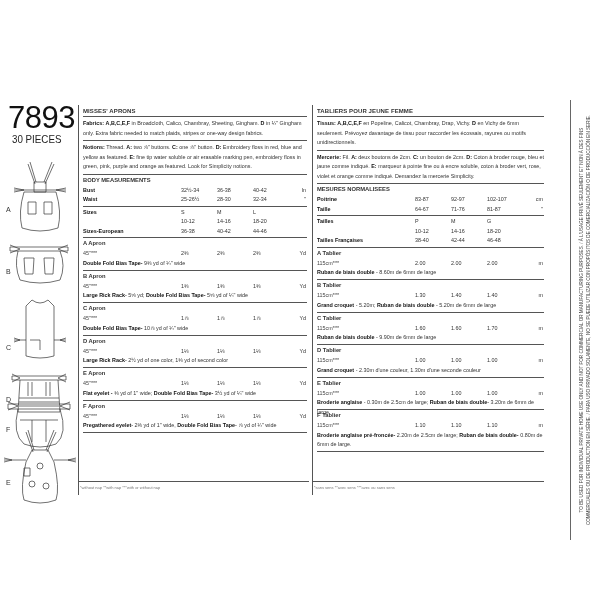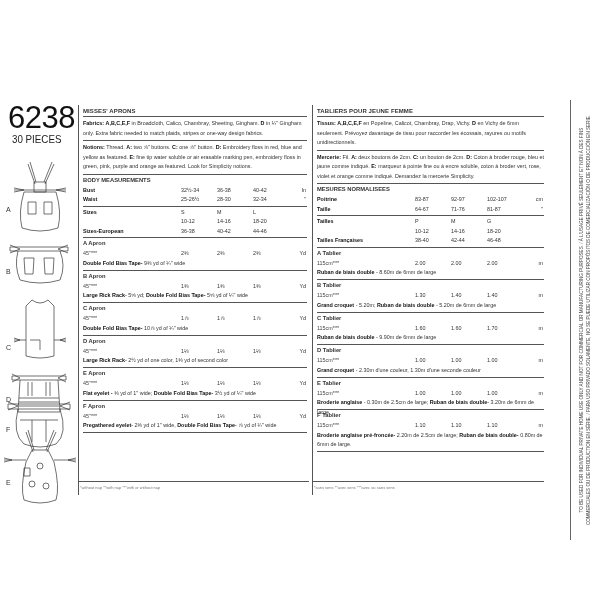--- a/index.html
+++ b/index.html
@@ -37,21 +37,21 @@
   .br-en { left: 78px; width: 231px; }
   .br-fr { left: 312px; width: 232px; }
 
   .vertical { position: absolute; left: 556px; top: 100px; width: 40px; height: 440px; }
   .vertical .rot { position: absolute; left: 0; top: 440px; width: 440px; height: 40px; transform: rotate(-90deg); transform-origin: left top; font-size: 4.6px; line-height: 7px; color: #444; text-align: center; padding-top: 22px; }
   .vertical .vline { position: absolute; left: 14px; top: 0; width: 1px; height: 440px; background: #666; }
 </style>
 </head>
 <body>
 
-<div class="pattern-number">6238</div>
+<div class="pattern-number">7893</div>
 <div class="pieces">30 PIECES</div>
 
 <div class="illus">
   <svg viewBox="0 0 78 370">
     <g stroke="#333" stroke-width="0.7" fill="none">
 
       <g>
         <path d="M30 12 L36 32 M44 32 L52 12"></path>
         <path d="M28 14 L35 34 M45 34 L54 14"></path>
         <path d="M34 32 L46 32 L46 42 L34 42 Z"></path>

